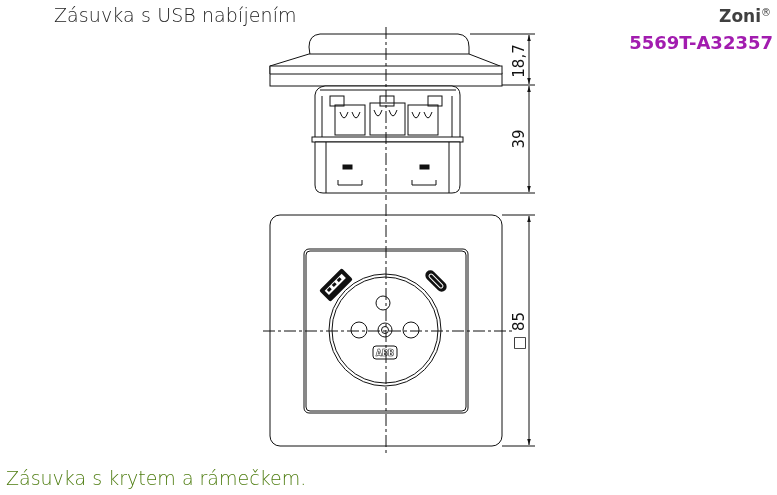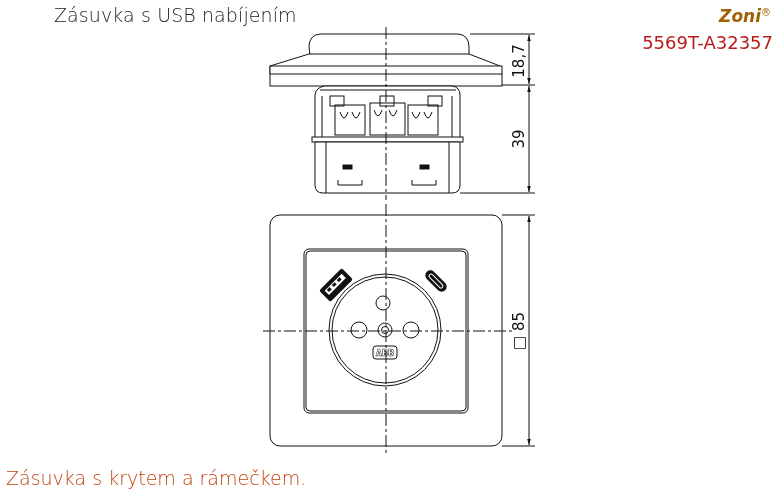--- a/index.html
+++ b/index.html
@@ -1,21 +1,21 @@
 <!DOCTYPE html>
 <html><head>
 <meta charset="utf-8">
 <style>
   html, body { margin:0; padding:0; background:#ffffff; }
   body { width:777px; height:495px; position:relative; overflow:hidden; font-family:"DejaVu Sans", sans-serif; color:#1a1a1a; }
   .title { position:absolute; left:6px; top:4px; font-size:19px; letter-spacing:0.1px; color:#222; font-weight:300;margin-left:48px; }
-  .brand { position:absolute; right:6px; top:6px; font-size:17px; font-weight:bold; color:#a16207;font-style:italic; }
+  .brand { position:absolute; right:6px; top:6px; font-size:17px; font-weight:bold; color:#404040; }
   .brand sup { font-size:10px; font-weight:normal; vertical-align:6px; }
-  .code { position:absolute; right:4px; top:32px; font-size:18px; color:#b91c1c; font-weight:400; }
-  .caption { position:absolute; left:6px; top:467px; font-size:19px; color:#c2410c; font-weight:300; }
+  .code { position:absolute; right:4px; top:32px; font-size:18px; color:#a21caf; font-weight:700; }
+  .caption { position:absolute; left:6px; top:467px; font-size:19px; color:#4d7c0f; font-weight:300; }
   svg.drawing { position:absolute; left:0; top:0; }
   .dimtext { font-family:"DejaVu Sans", sans-serif; font-size:15px; fill:#111; }
 </style>
 </head>
 <body>
 
 <div class="title">Zásuvka s USB nabíjením</div>
 <div class="brand"><span>Zoni</span><sup>®</sup></div>
 <div class="code">5569T-A32357</div>
 

